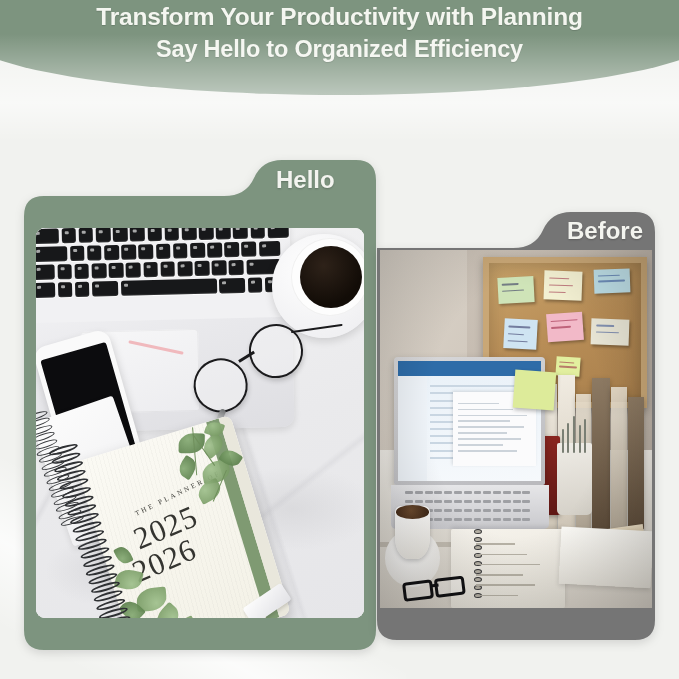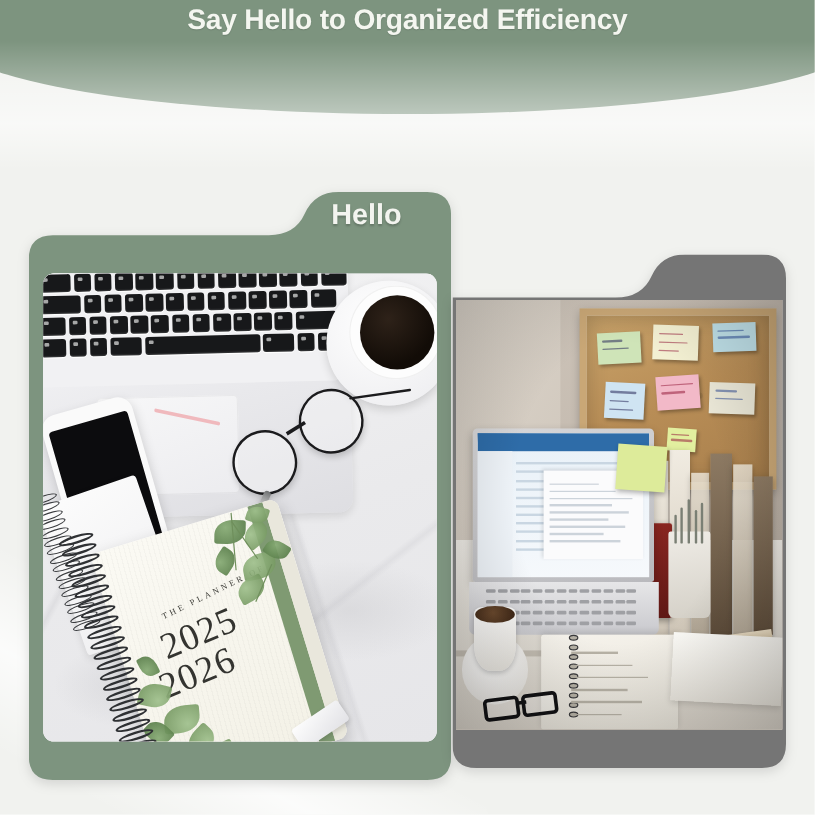--- a/index.html
+++ b/index.html
@@ -533,20 +533,21 @@
     pointer-events: none;
   }
 </style>
 </head>
 <body>
 
 <div id="page">
 
   <div class="header">
     <div class="header-inner">
+      <div class="header-line">Transform Your Productivity with Planning</div>
       <div class="header-line l2">Say Hello to Organized Efficiency</div>
     </div>
   </div>
   <div class="banner-sheen"></div>
   <div class="page-sheen"></div>
 
   <div class="panel" id="panel-after">
     <div class="folder"></div>
     <div class="tab-label">Hello</div>
 
@@ -705,20 +706,21 @@
             <i style="top: 180px;"></i>
           </div>
 
         <div class="eraser"></div>
       </div>
     </div>
   </div>
 
   <div class="panel" id="panel-before">
     <div class="folder"></div>
+    <div class="tab-label">Before</div>
 
     <div class="photo">
       <div class="before-scene">
         <div class="wall"></div>
         <div class="wall-left"></div>
 
         <div class="corkboard">
           <div class="cork-tex"></div>
           <div id="notes-host">
               <div class="note " style="left: 6%; top: 10%; width: 24%; height: 19%; background: rgb(207, 228, 184); transform: rotate(-3deg);">

